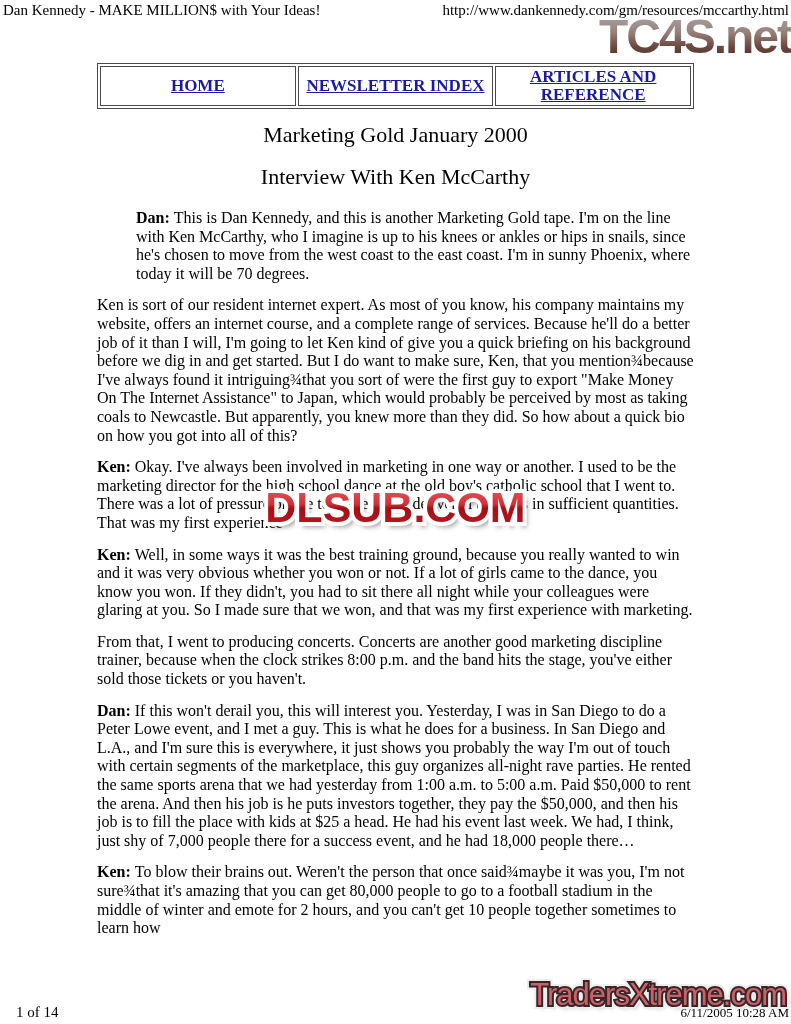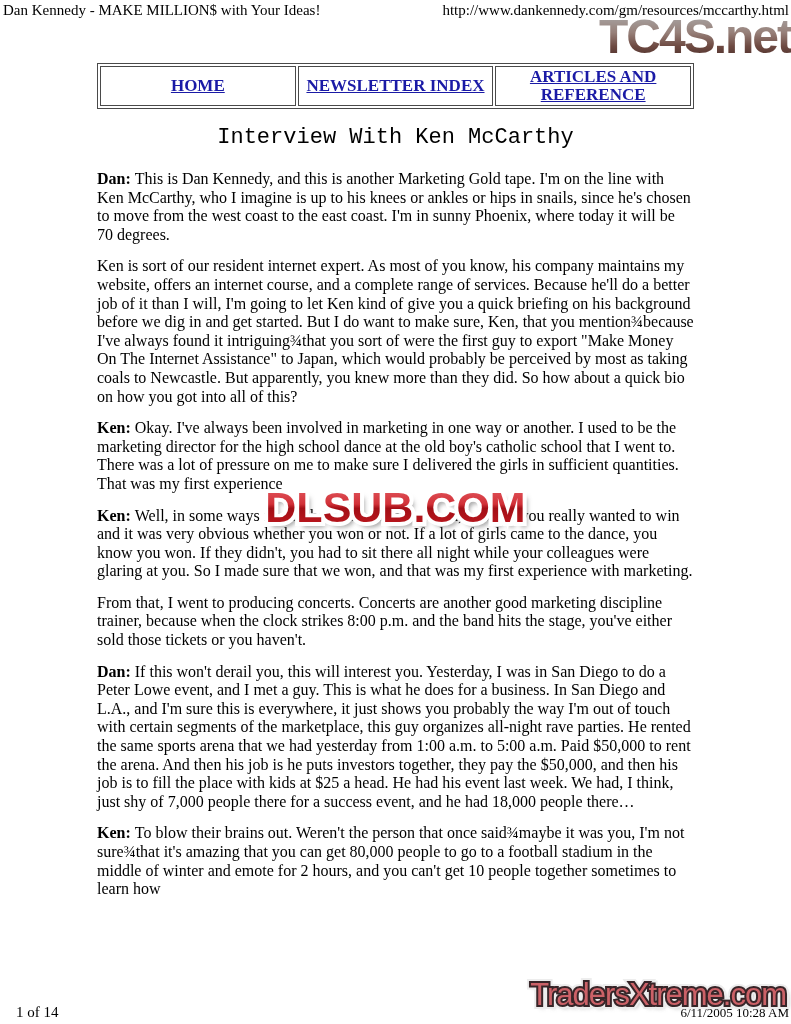--- a/index.html
+++ b/index.html
@@ -45,26 +45,26 @@
   table.nav a{
     color:#1a1aa6;font-weight:bold;text-decoration:underline;
     font-size:17px;line-height:17px;font-family:"Liberation Serif",serif;text-align:right;
   }
 
   .title{
     text-align:center;font-weight:normal;font-size:22px;line-height:26px;
     margin:0;
   }
   .title.t1{margin-top:13px;}
-  .title.t2{margin-top:16px;font-family:Liberation Mono, monospace;}
+  .title.t2{margin-top:16px;}
 
   .paras p{
     font-size:16px;line-height:18.6px;margin:13px 0 0 0;text-align:left;
   }
-  .paras p.first{margin-top:19px;}
+  .paras p.first{margin-top:19px;margin-left:39px;}
   .paras .speaker{font-weight:bold;}
 
   
   .wm-stack{position:absolute;z-index:8;line-height:1;white-space:nowrap;}
   .wm-stack span{display:block;}
   .wm-stack span + span{position:absolute;left:0;top:0;}
 
   .wm-dlsub{
     top:486px;left:50%;transform:translateX(-50%);
     font-family:"Liberation Sans",sans-serif;font-weight:900;
@@ -107,20 +107,21 @@
   <table class="nav">
     <tbody>
         <tr id="nav-row">
           <td><a href="#">HOME</a></td>
           <td><a href="#">NEWSLETTER INDEX</a></td>
           <td><a href="#">ARTICLES AND REFERENCE</a></td>
         </tr>
       </tbody>
   </table>
 
+  <h1 class="title t1">Marketing Gold January 2000</h1>
   <h2 class="title t2">Interview With Ken McCarthy</h2>
 
   <div class="paras" id="paragraphs">
       <p class="first"><span class="speaker">Dan: </span>This is Dan Kennedy, and this is another Marketing Gold tape. I'm on the line with Ken McCarthy, who I imagine is up to his knees or ankles or hips in snails, since he's chosen to move from the west coast to the east coast. I'm in sunny Phoenix, where today it will be 70 degrees.</p>
       <p>Ken is sort of our resident internet expert. As most of you know, his company maintains my website, offers an internet course, and a complete range of services. Because he'll do a better job of it than I will, I'm going to let Ken kind of give you a quick briefing on his background before we dig in and get started. But I do want to make sure, Ken, that you mention¾because I've always found it intriguing¾that you sort of were the first guy to export "Make Money On The Internet Assistance" to Japan, which would probably be perceived by most as taking coals to Newcastle. But apparently, you knew more than they did. So how about a quick bio on how you got into all of this?</p>
       <p><span class="speaker">Ken: </span>Okay. I've always been involved in marketing in one way or another. I used to be the marketing director for the high school dance at the old boy's catholic school that I went to. There was a lot of pressure on me to make sure I delivered the girls in sufficient quantities. That was my first experience</p>
       <p><span class="speaker">Ken: </span>Well, in some ways it was the best training ground, because you really wanted to win and it was very obvious whether you won or not. If a lot of girls came to the dance, you know you won. If they didn't, you had to sit there all night while your colleagues were glaring at you. So I made sure that we won, and that was my first experience with marketing.</p>
       <p>From that, I went to producing concerts. Concerts are another good marketing discipline trainer, because when the clock strikes 8:00 p.m. and the band hits the stage, you've either sold those tickets or you haven't.</p>
       <p><span class="speaker">Dan: </span>If this won't derail you, this will interest you. Yesterday, I was in San Diego to do a Peter Lowe event, and I met a guy. This is what he does for a business. In San Diego and L.A., and I'm sure this is everywhere, it just shows you probably the way I'm out of touch with certain segments of the marketplace, this guy organizes all-night rave parties. He rented the same sports arena that we had yesterday from 1:00 a.m. to 5:00 a.m. Paid $50,000 to rent the arena. And then his job is he puts investors together, they pay the $50,000, and then his job is to fill the place with kids at $25 a head. He had his event last week. We had, I think, just shy of 7,000 people there for a success event, and he had 18,000 people there…</p>
       <p><span class="speaker">Ken: </span>To blow their brains out. Weren't the person that once said¾maybe it was you, I'm not sure¾that it's amazing that you can get 80,000 people to go to a football stadium in the middle of winter and emote for 2 hours, and you can't get 10 people together sometimes to learn how</p>

